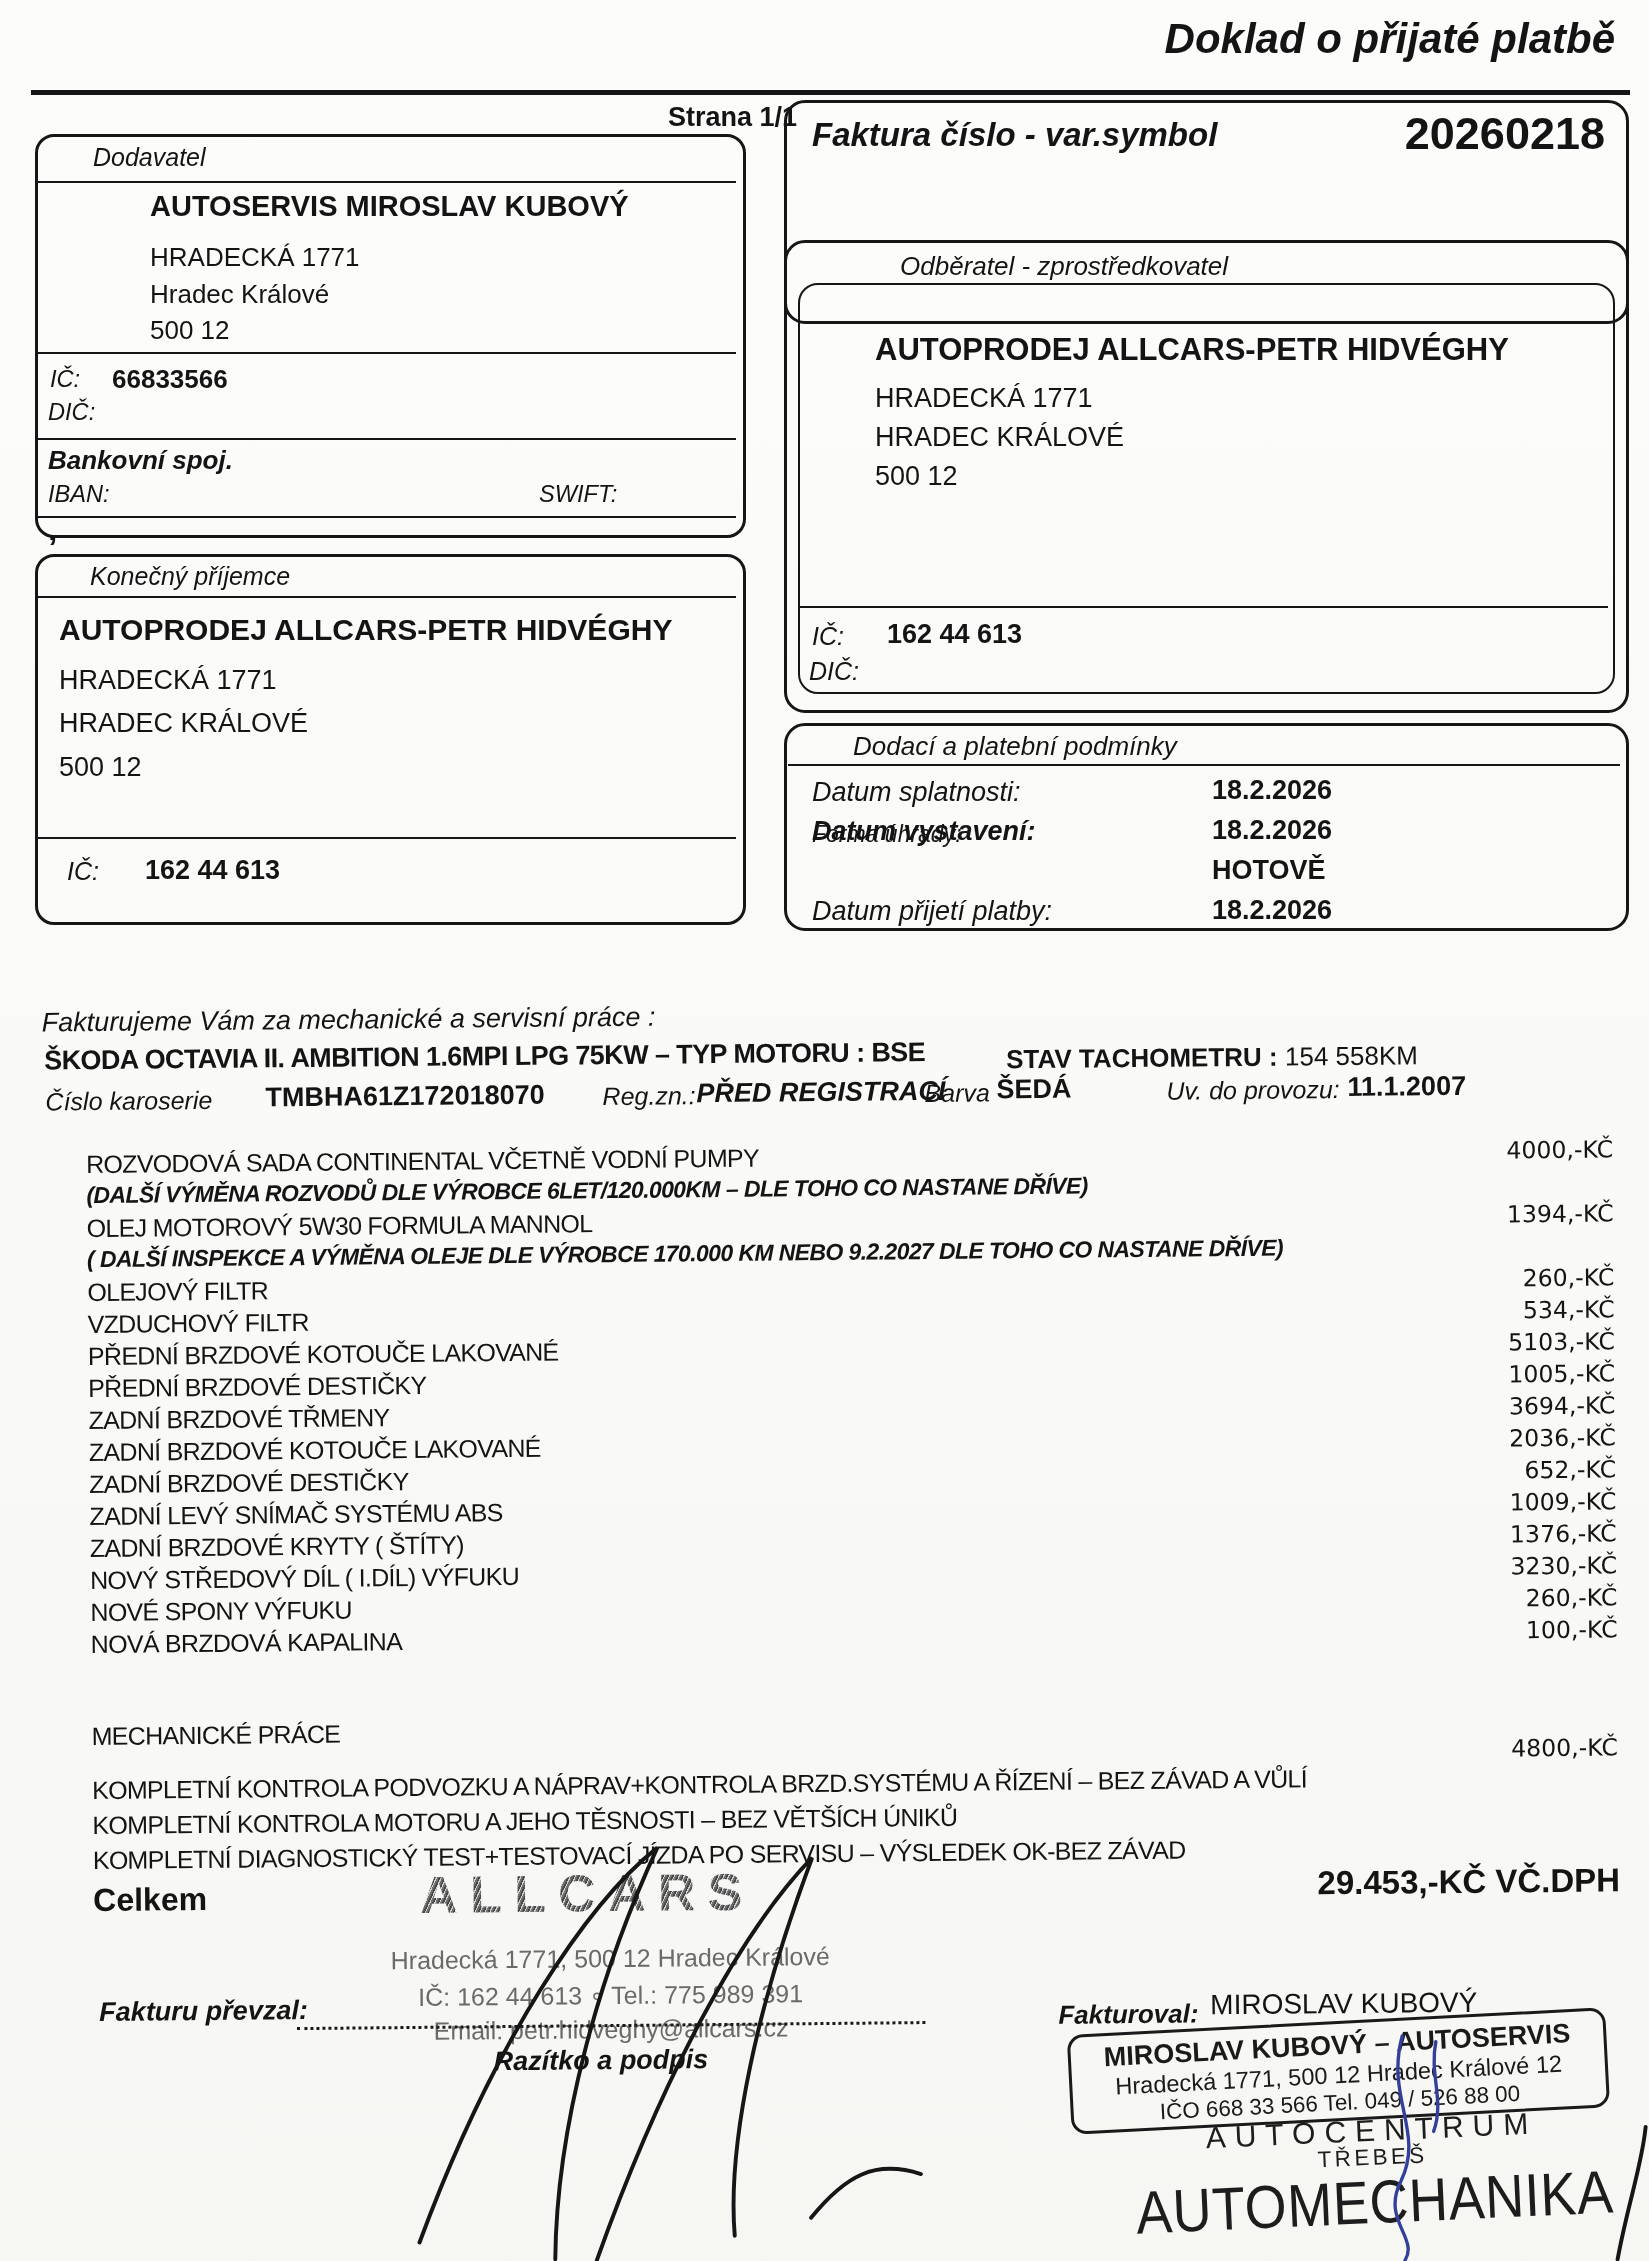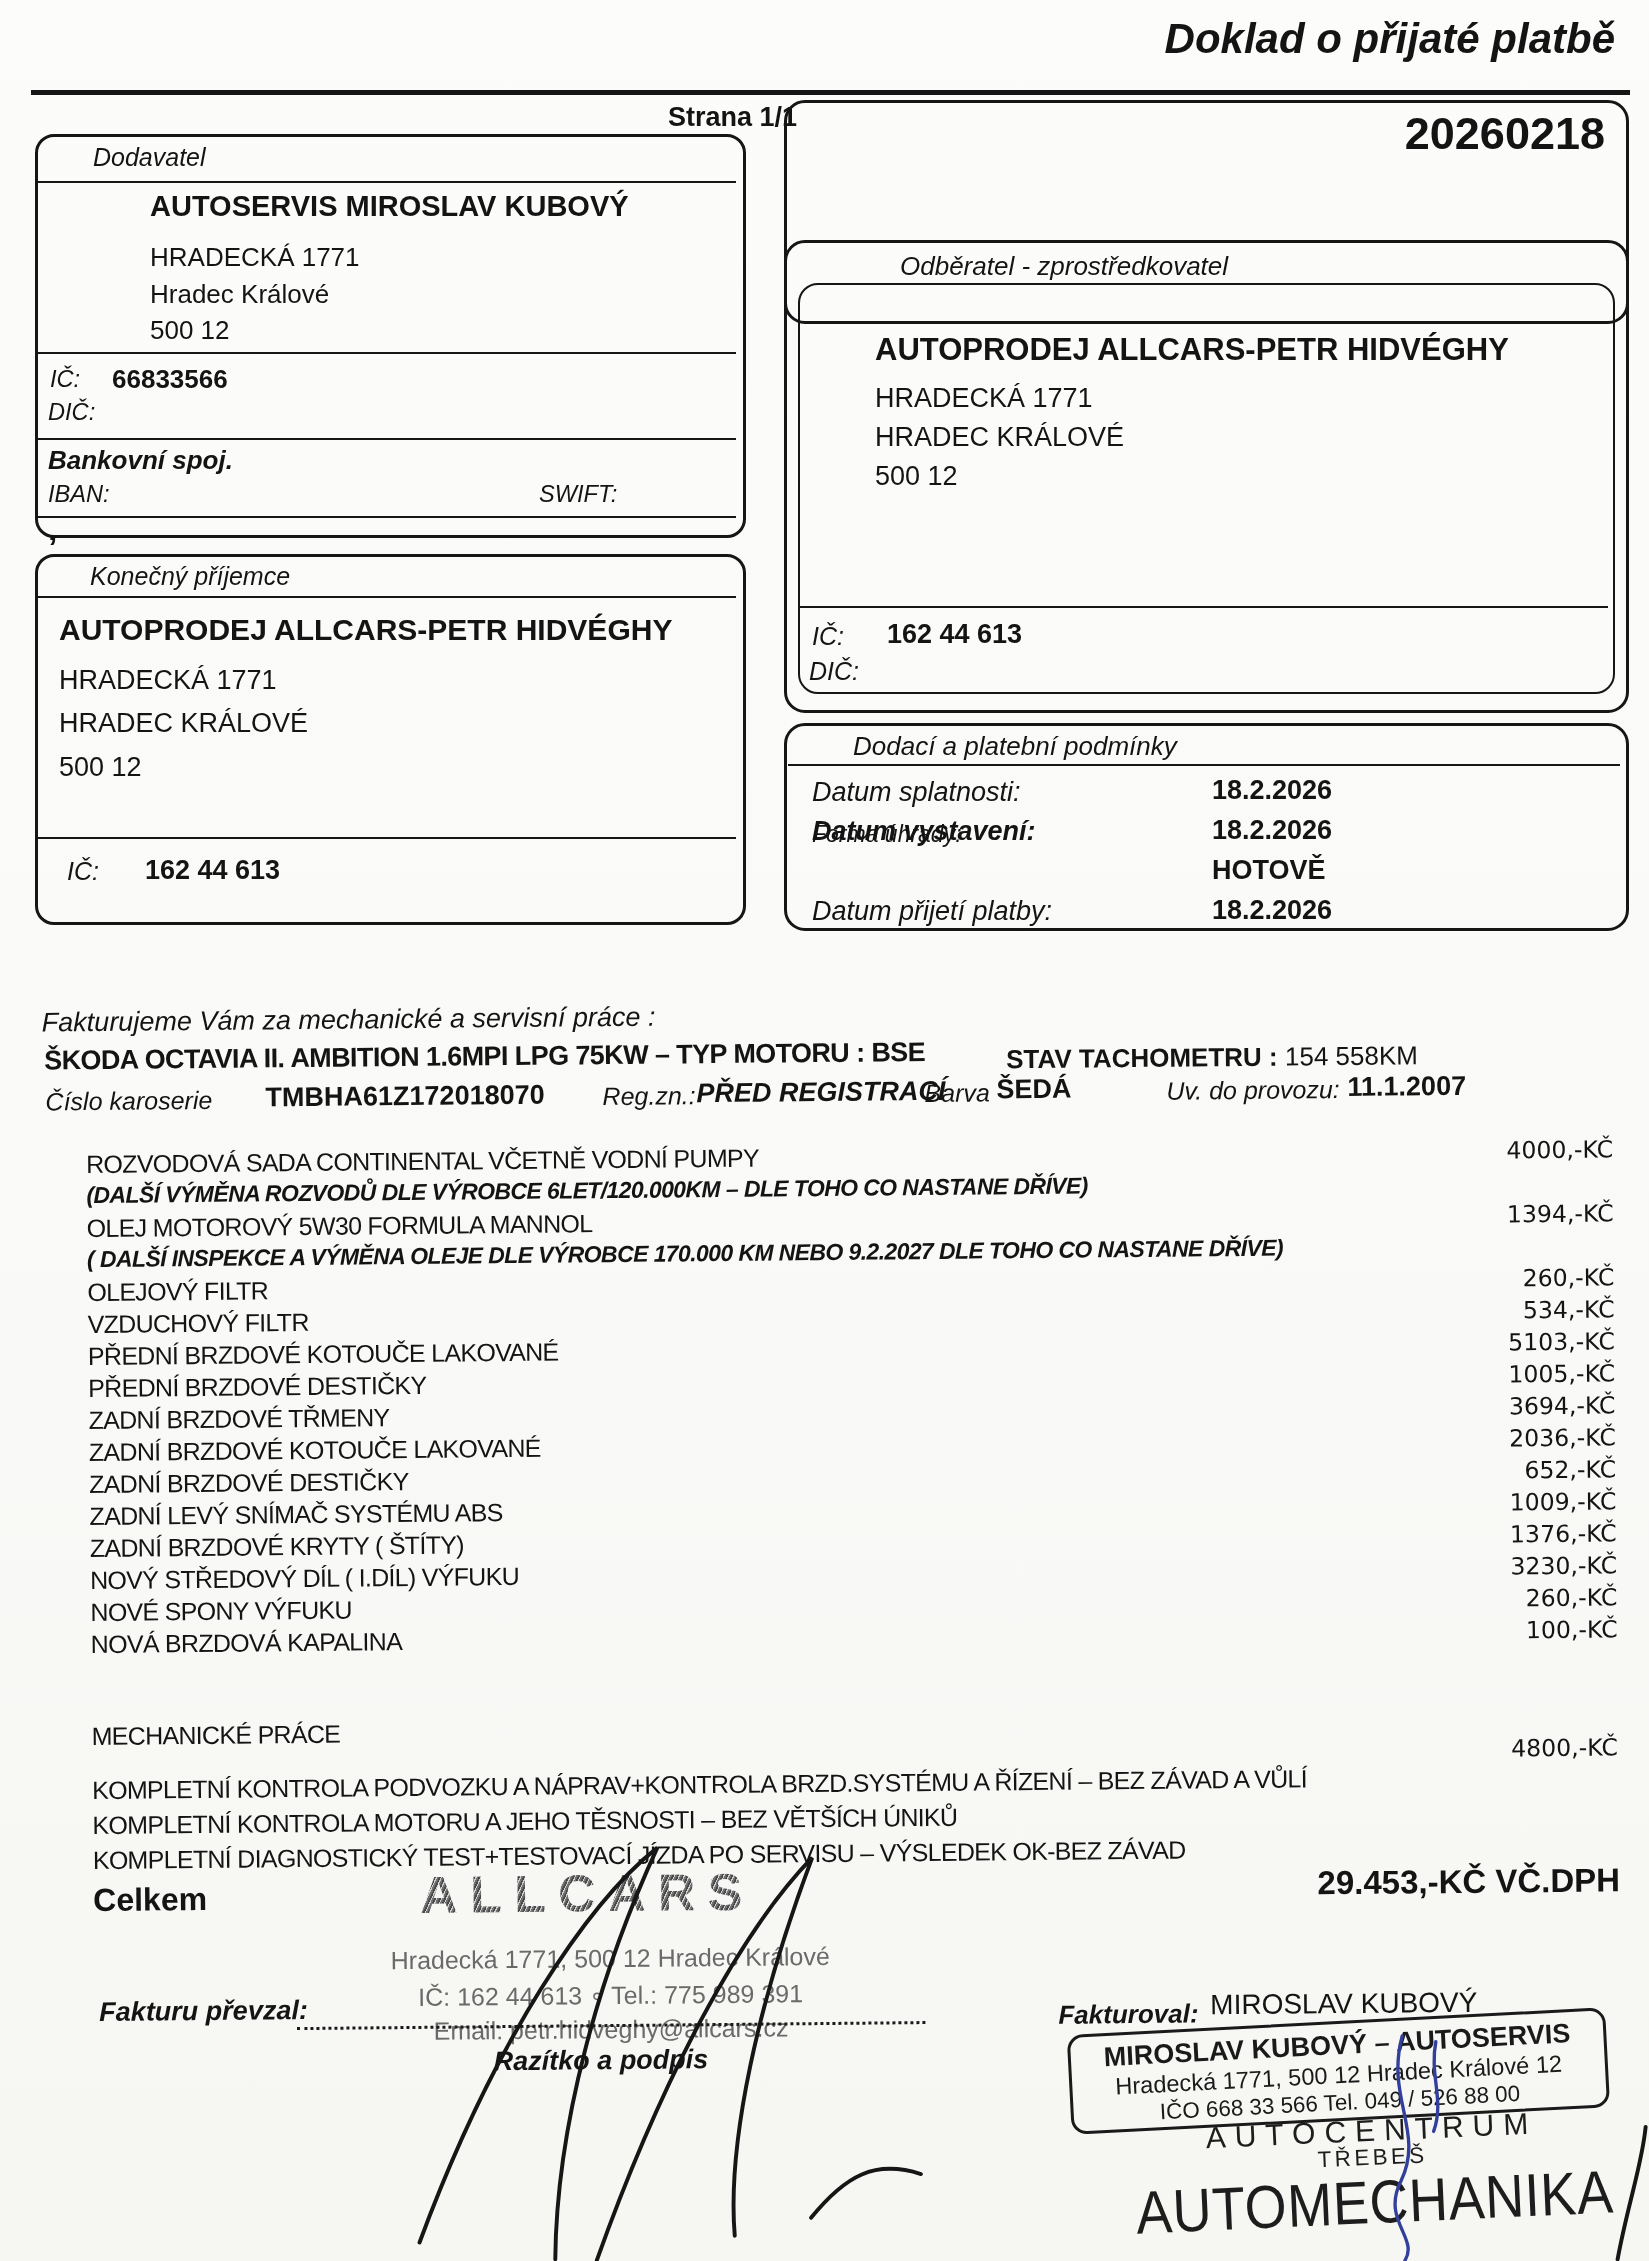--- a/index.html
+++ b/index.html
@@ -56,20 +56,21 @@
   <div class="abs b" style="left:112px;top:364px;font-size:26px;">66833566</div>
   <div class="abs it" style="left:48px;top:399px;font-size:23.6px;">DIČ:</div>
   <div class="line" style="left:38px;top:438px;width:698px;height:1.7px;"></div>
   <div class="abs bi" style="left:48px;top:445px;font-size:26px;">Bankovní spoj.</div>
   <div class="abs it" style="left:48px;top:481px;font-size:23.6px;">IBAN:</div>
   <div class="abs it" style="left:539px;top:481px;font-size:23.6px;">SWIFT:</div>
   <div class="line" style="left:38px;top:516px;width:698px;height:1.7px;"></div>
   <div class="abs b" style="left:48px;top:509px;font-size:34px;">,</div>
 
   <div class="box" style="left:784px;top:100px;width:839px;height:218px;border-radius:21px;"></div>
+  <div class="abs bi" style="left:812px;top:116px;font-size:33px;">Faktura číslo - var.symbol</div>
   <div class="abs b" style="right:44px;top:108px;font-size:45px;">20260218</div>
 
   <div class="box" style="left:784px;top:240px;width:839px;height:467px;border-radius:21px;"></div>
   <div class="abs it" style="left:852px;top:251px;font-size:26px;margin-left:48px;">Odběratel - zprostředkovatel</div>
   <div class="box" style="left:798px;top:283px;width:813px;height:407px;border-width:2.8px;border-radius:20px;"></div>
   <div class="abs b" style="left:875px;top:332px;font-size:31px;white-space:nowrap;">AUTOPRODEJ ALLCARS-PETR HIDVÉGHY</div>
   <div class="abs" style="left:875px;top:383px;font-size:27px;">HRADECKÁ 1771</div>
   <div class="abs" style="left:875px;top:422px;font-size:27px;">HRADEC KRÁLOVÉ</div>
   <div class="abs" style="left:875px;top:461px;font-size:27px;">500 12</div>
   <div class="line" style="left:800px;top:606px;width:808px;height:1.7px;"></div>

